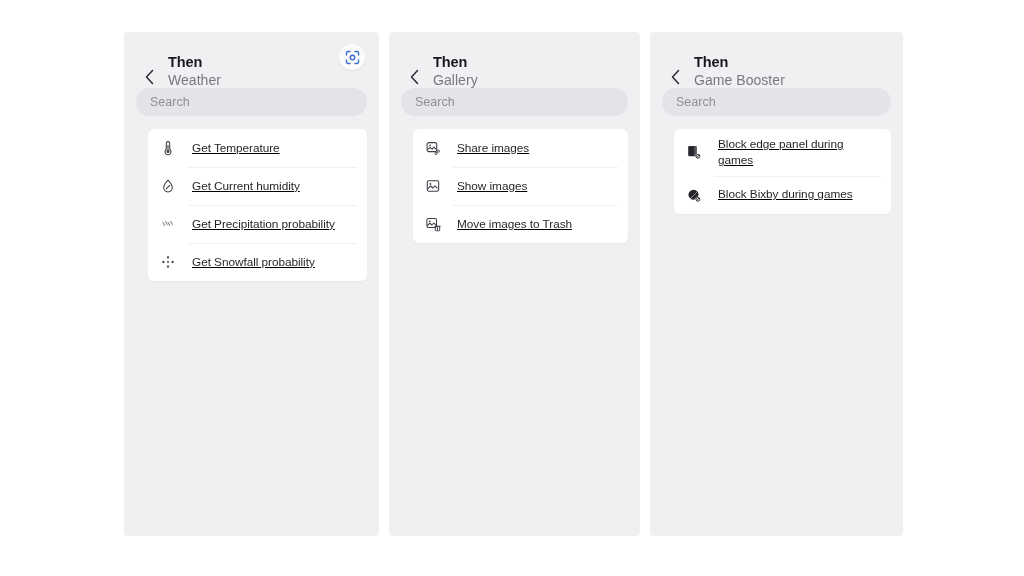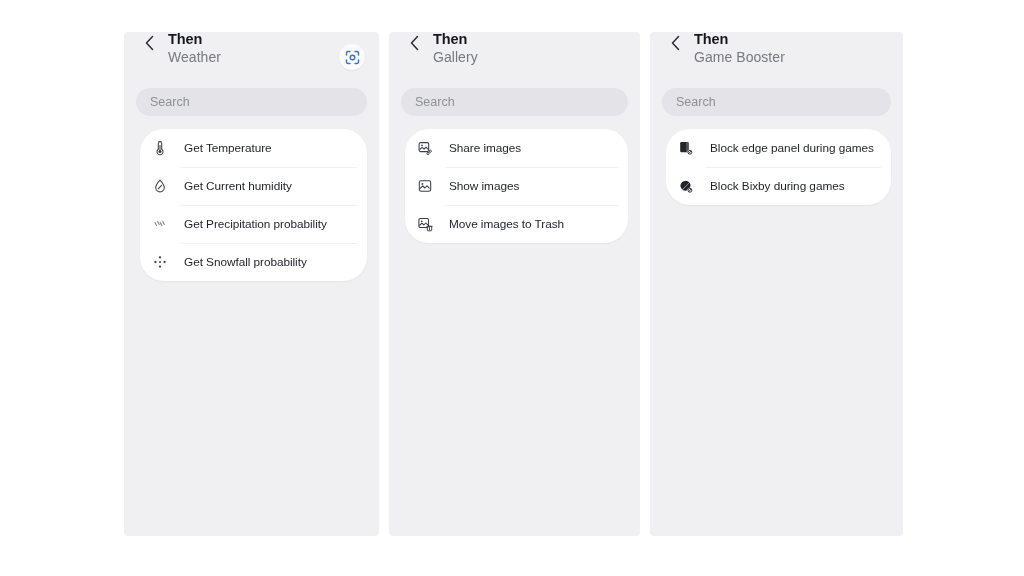--- a/index.html
+++ b/index.html
@@ -29,21 +29,21 @@
     overflow: hidden;
   }
   #panel-1 { left: 124px; width: 255px; }
   #panel-2 { left: 389px; width: 251px; }
   #panel-3 { left: 650px; width: 253px; }
 
   
   .panel-header {
     position: relative;
     display: flex;
-    align-items: flex-start;
+    align-items: flex-end;
     height: 56px;
     padding: 0 12px 0 14px;
   }
   .back-btn {
     width: 22px;
     height: 22px;
     flex: 0 0 22px;
     display: flex;
     align-items: center;
     justify-content: center;
@@ -103,25 +103,26 @@
     background: transparent;
     font-family: Liberation Sans, sans-serif;
     font-size: 12.5px;
     color: #3b3d42;
     width: 100%;
   }
   .search-bar input::placeholder { color: #8e9096; }
 
   
   .list-card {
-    margin: 13px 12px 0 16px;
+    margin: 13px 12px 0 24px;
     background: #ffffff;
-    border-radius: 24px;
+    border-radius: 6px;
     overflow: hidden;
     box-shadow: 0 1px 2px rgba(16,18,24,0.045);
+    text-decoration: underline;
   }
   .list-item {
     position: relative;
     display: flex;
     align-items: center;
     min-height: 38px;
     padding: 7px 12px 7px 11px;
     cursor: pointer;
   }
   .list-item + .list-item::before {

